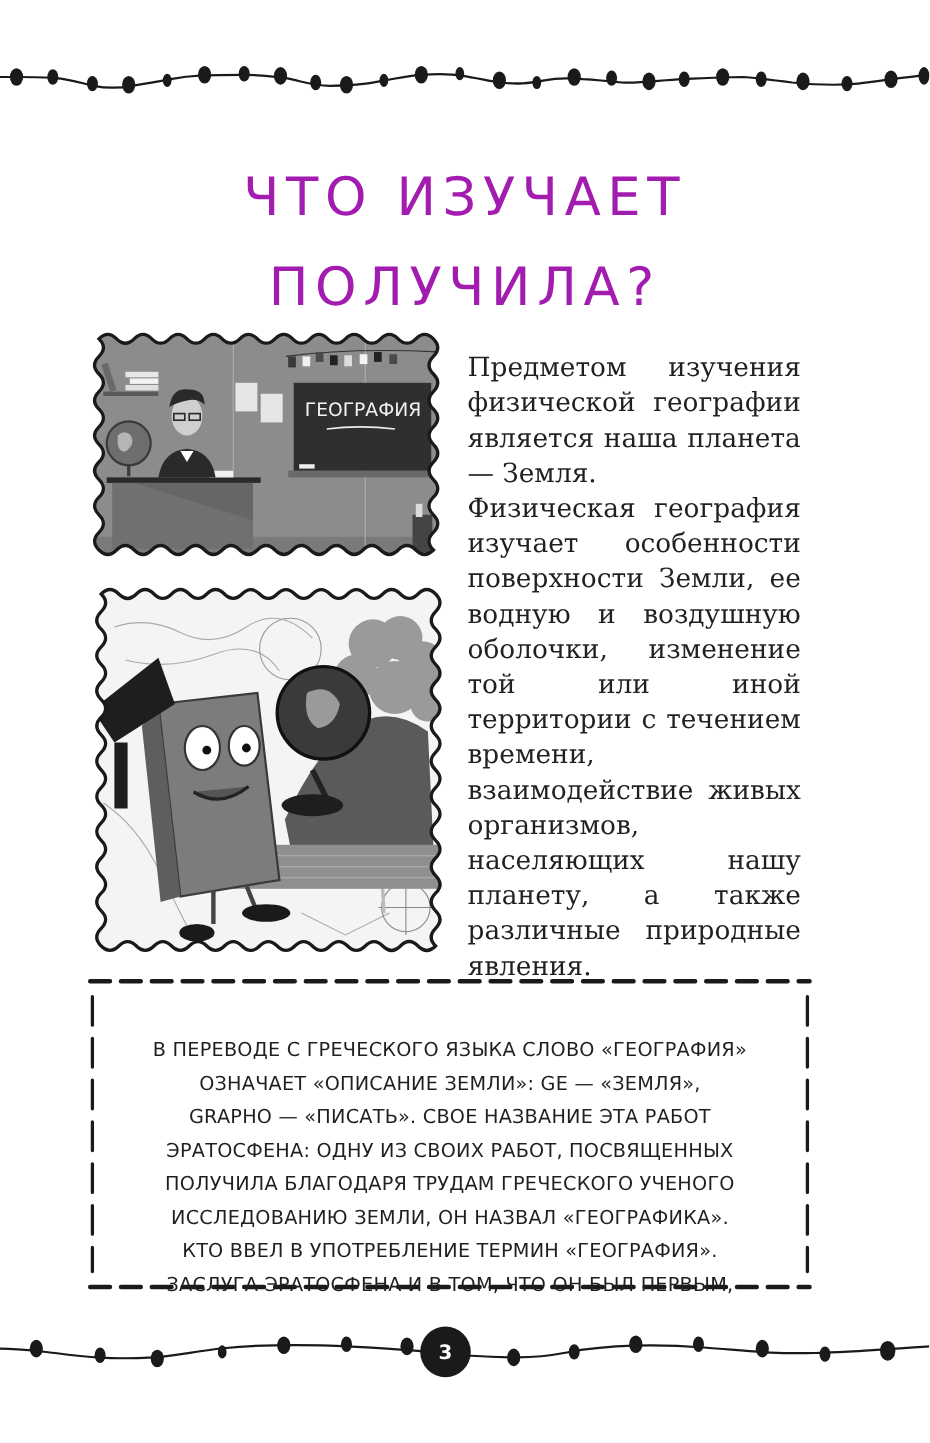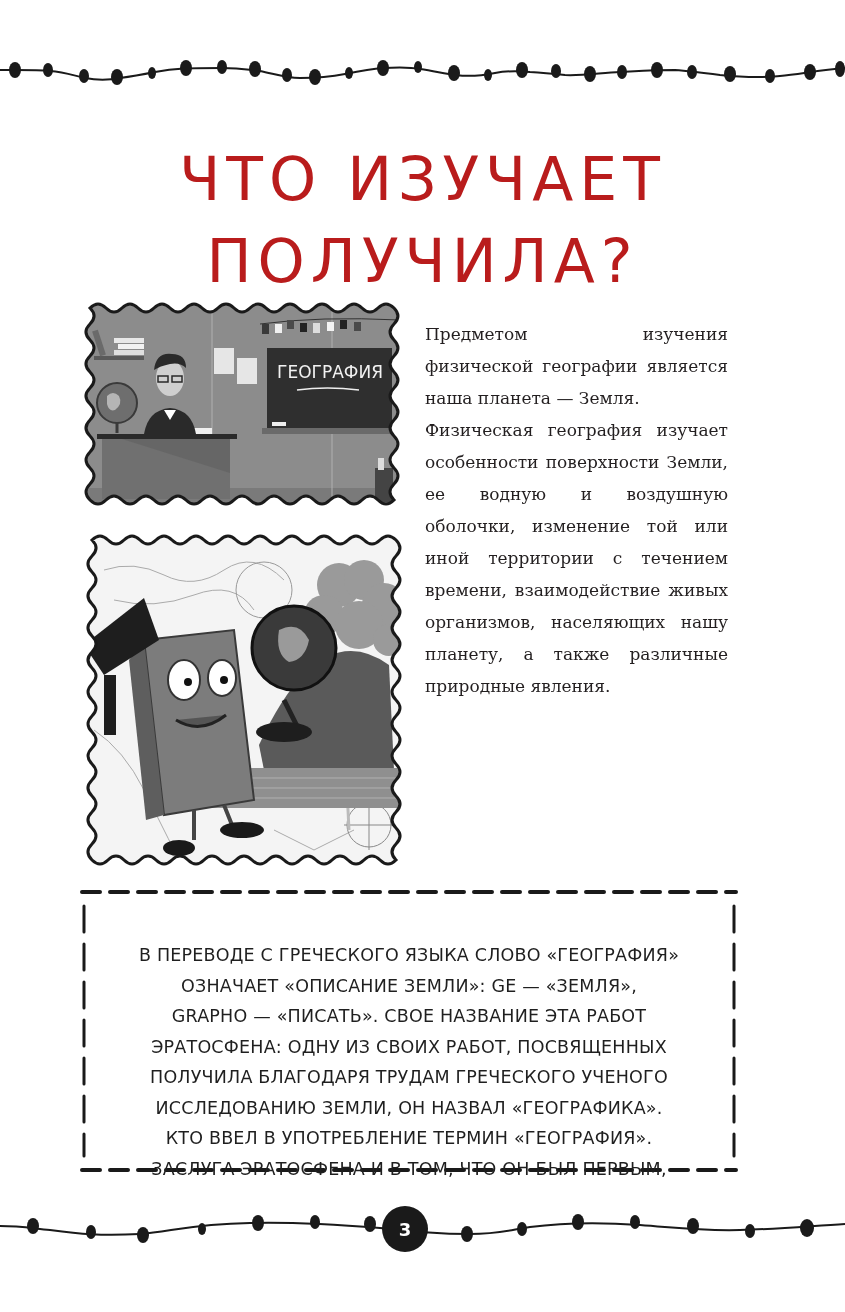--- a/index.html
+++ b/index.html
@@ -1,21 +1,21 @@
 <!DOCTYPE html>
 <html><head>
 <meta charset="utf-8">
 <style>
   html, body { margin:0; padding:0; background:#ffffff; }
   body { width:845px; height:1312px; position:relative; overflow:hidden; font-family:"DejaVu Serif", serif; color:#231f20; }
   .bead-line { position:absolute; left:0; width:845px; height:40px; }
-  .title { position:absolute; left:0; width:845px; top:138px; text-align:center; font-family:"DejaVu Sans", sans-serif; font-weight:normal; font-size:60px; line-height:82px; letter-spacing:6px; color:#b91c1c; }
+  .title { position:absolute; left:0; width:845px; top:138px; text-align:center; font-family:"DejaVu Sans", sans-serif; font-weight:normal; font-size:48px; line-height:82px; letter-spacing:6px; color:#a21caf; }
   .title span { display:block; }
   .illus { position:absolute; }
-  .body-text { position:absolute; left:425px; top:318px; width:303px; font-family:"DejaVu Serif", serif; font-size:17px; line-height:32px; text-align:justify; color:#231f20; }
+  .body-text { position:absolute; left:425px; top:318px; width:303px; font-family:"DejaVu Serif", serif; font-size:24px; line-height:32px; text-align:justify; color:#231f20; }
   .body-text p { margin:0; }
   .note-box { position:absolute; left:78px; top:886px; width:662px; height:290px; }
   .note-text { position:absolute; left:86px; top:898px; width:646px; text-align:center; font-family:"DejaVu Sans", sans-serif; font-size:17.5px; line-height:30.5px; letter-spacing:0.2px; color:#1f1f1f;margin-top:42px; }
   .note-text div { white-space:nowrap; }
   .page-num { position:absolute; left:382px; top:1206px; width:46px; height:46px; border-radius:50%; background:#1a1a1a; color:#fff; font-family:"DejaVu Sans", sans-serif; font-size:18px; font-weight:bold; display:flex; align-items:center; justify-content:center; }
 </style>
 </head>
 <body>
 
 <svg class="bead-line" style="top:52px" viewBox="0 0 845 40">

